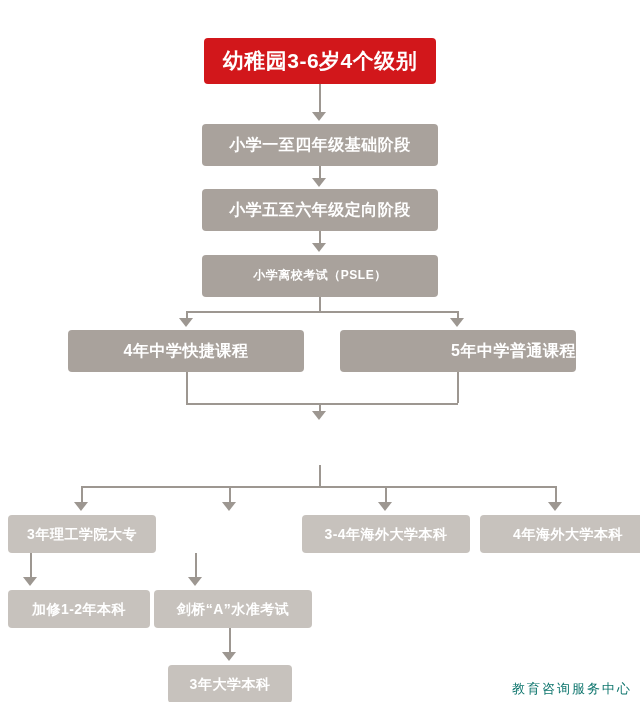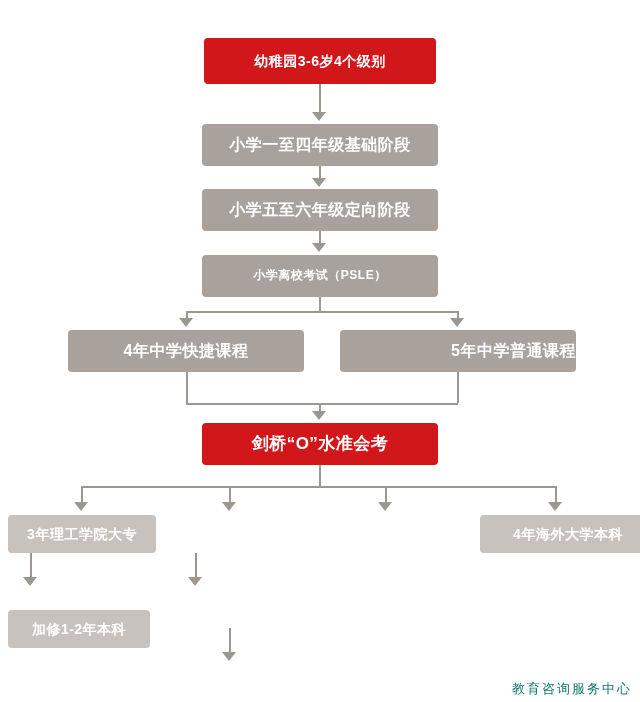--- a/index.html
+++ b/index.html
@@ -89,21 +89,21 @@
 
   <div class="edge v" style="left:30px;top:553px;height:25px;"></div>
   <div class="arrow" style="left:23px;top:577px;"></div>
 
   <div class="edge v" style="left:195px;top:553px;height:25px;"></div>
   <div class="arrow" style="left:188px;top:577px;"></div>
 
   <div class="edge v" style="left:229px;top:628px;height:25px;"></div>
   <div class="arrow" style="left:222px;top:652px;"></div>
 
-  <div class="node red" style="left:204px;top:38px;width:232px;height:46px;font-size:14px;">
+  <div class="node red" style="left:204px;top:38px;width:232px;height:46px;font-size:21px;">
     <span>幼稚园3-6岁4个级别</span>
   </div>
 
   <div class="node gray" style="left:202px;top:189px;width:236px;height:42px;font-size:16px;">
     <span>小学五至六年级定向阶段</span>
   </div>
 
   <div class="node gray" style="left:202px;top:124px;width:236px;height:42px;font-size:16px;">
     <span>小学一至四年级基础阶段</span>
   </div>
@@ -113,34 +113,40 @@
   </div>
 
   <div class="node gray" style="left:68px;top:330px;width:236px;height:42px;font-size:16px;">
     <span>4年中学快捷课程</span>
   </div>
 
   <div class="node gray" style="left:340px;top:330px;width:236px;height:42px;font-size:16px;justify-content:flex-end;">
     <span>5年中学普通课程</span>
   </div>
 
-  <div class="node red" style="left:202px;top:423px;width:236px;height:42px;font-size:17px;">
-    <span>剑桥“O”水准会考</span>
-  </div>
 
   <div class="node lgray" style="left:8px;top:515px;width:148px;height:38px;font-size:14px;">
     <span>3年理工学院大专</span>
   </div>
 
 
+  <div class="node lgray" style="left:302px;top:515px;width:168px;height:38px;font-size:14px;">
+    <span>3-4年海外大学本科</span>
+  </div>
 
   <div class="node lgray" style="left:480px;top:515px;width:176px;height:38px;font-size:14px;">
     <span>4年海外大学本科</span>
   </div>
 
-  <div class="node lgray" style="left:8px;top:590px;width:142px;height:38px;font-size:14px;margin-top:20px;">
+  <div class="node lgray" style="left:8px;top:590px;width:142px;height:38px;font-size:14px;">
     <span>加修1-2年本科</span>
   </div>
 
+  <div class="node lgray" style="left:154px;top:590px;width:158px;height:38px;font-size:14px;">
+    <span>剑桥“A”水准考试</span>
+  </div>
 
+  <div class="node lgray" style="left:168px;top:665px;width:124px;height:38px;font-size:14px;">
+    <span>3年大学本科</span>
+  </div>
 
   <div class="watermark">教育咨询服务中心</div>
 </div>
 
 </body></html>

